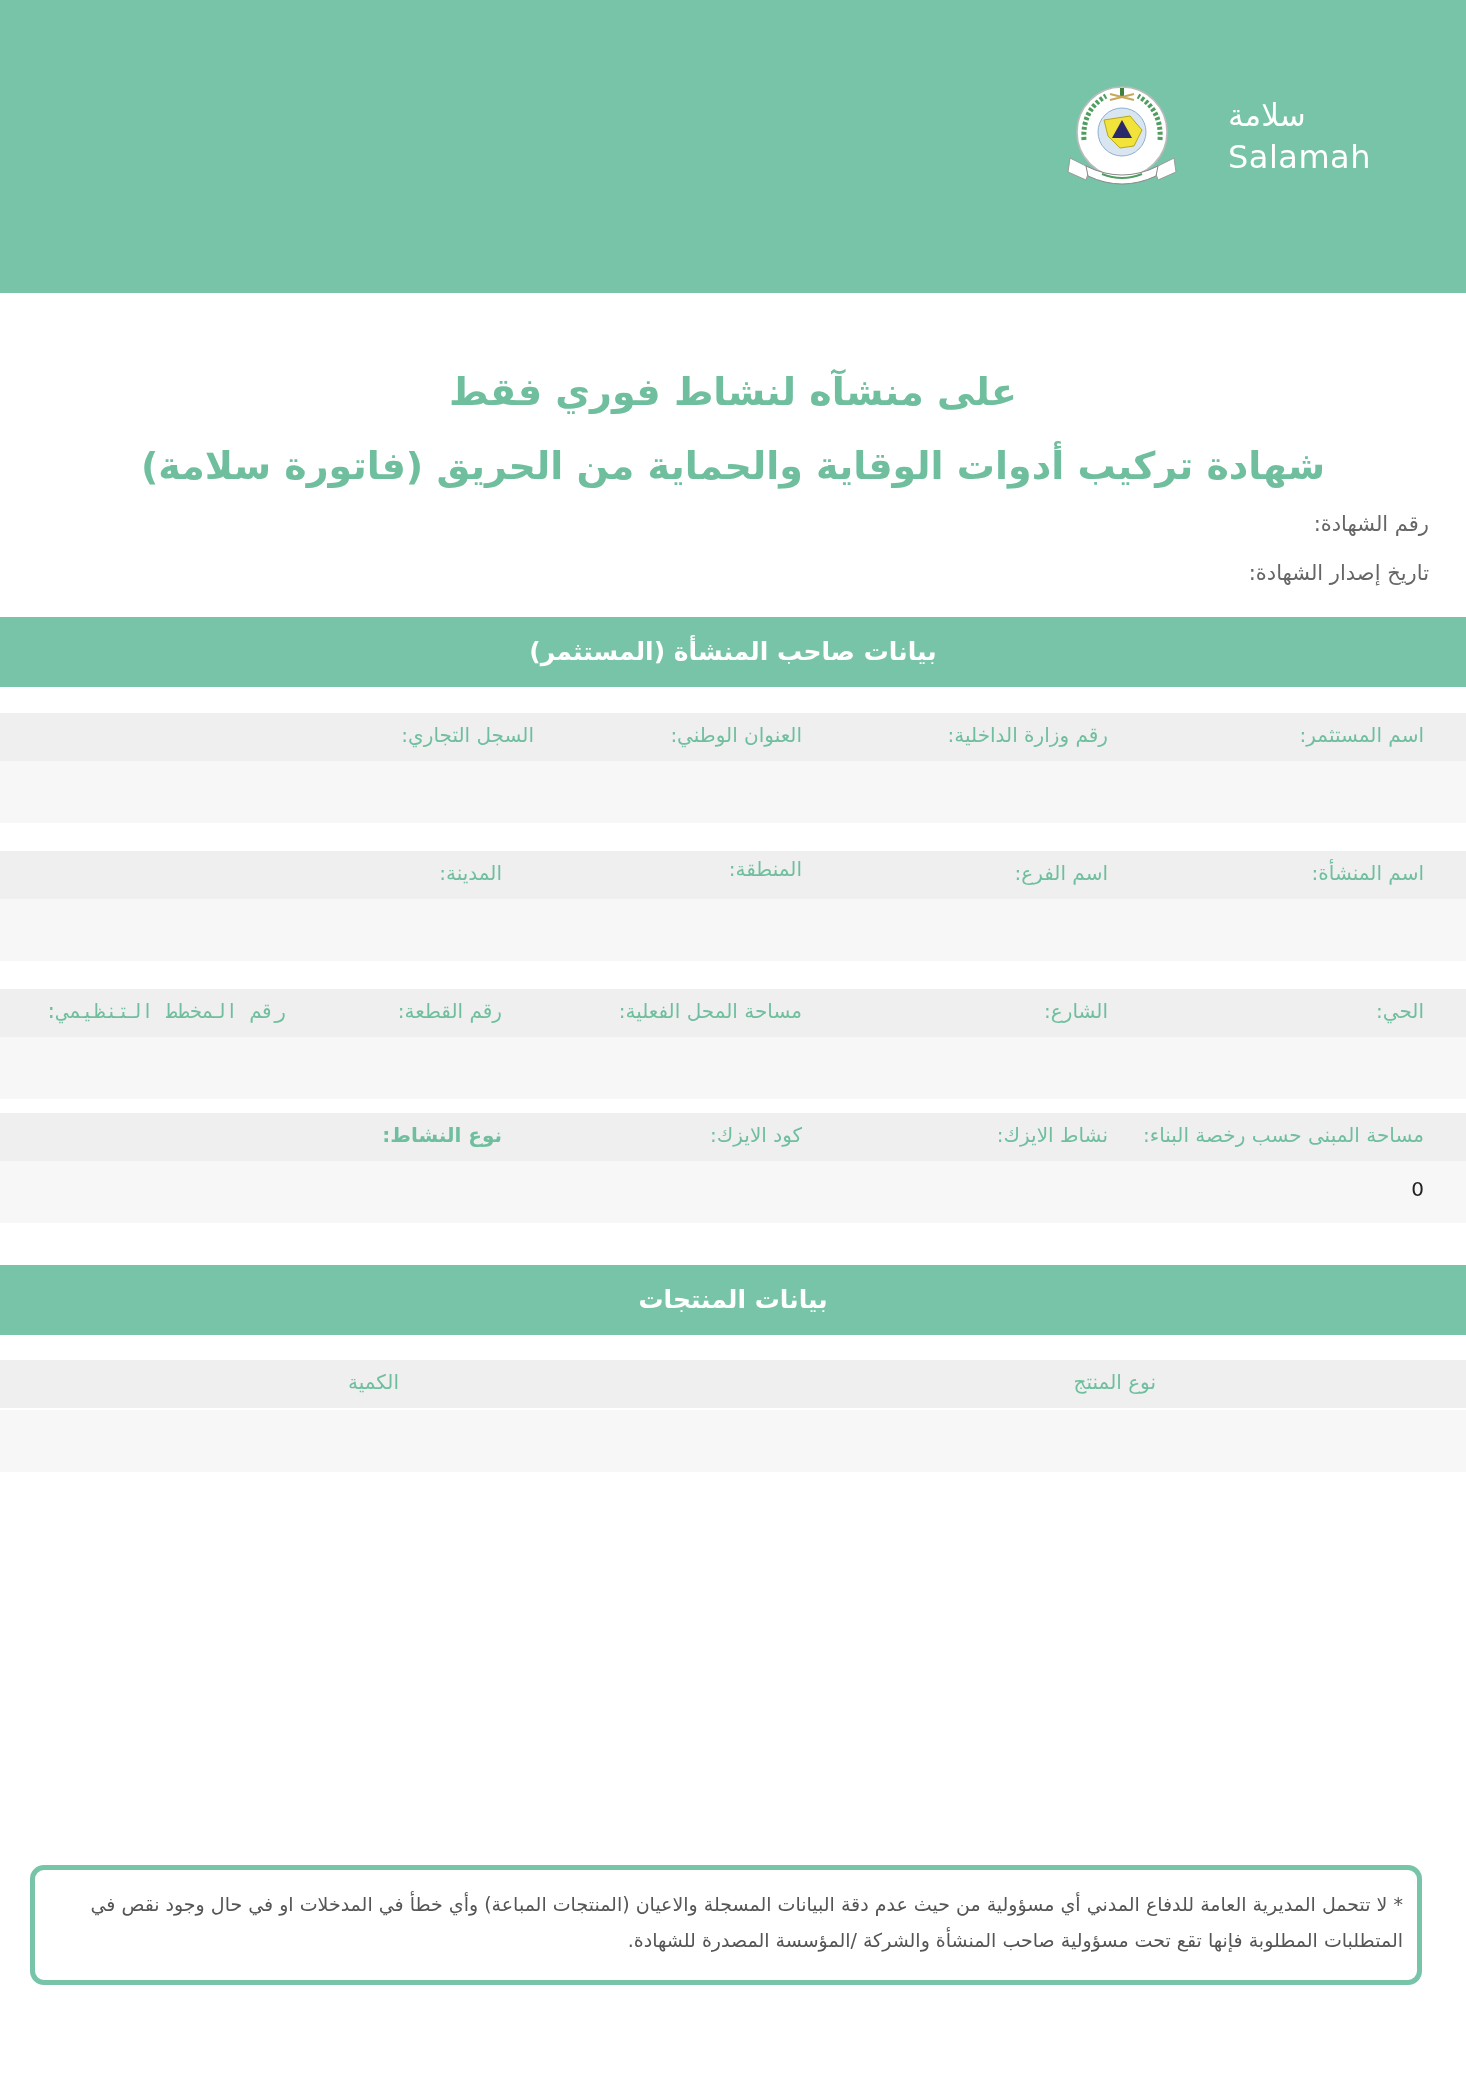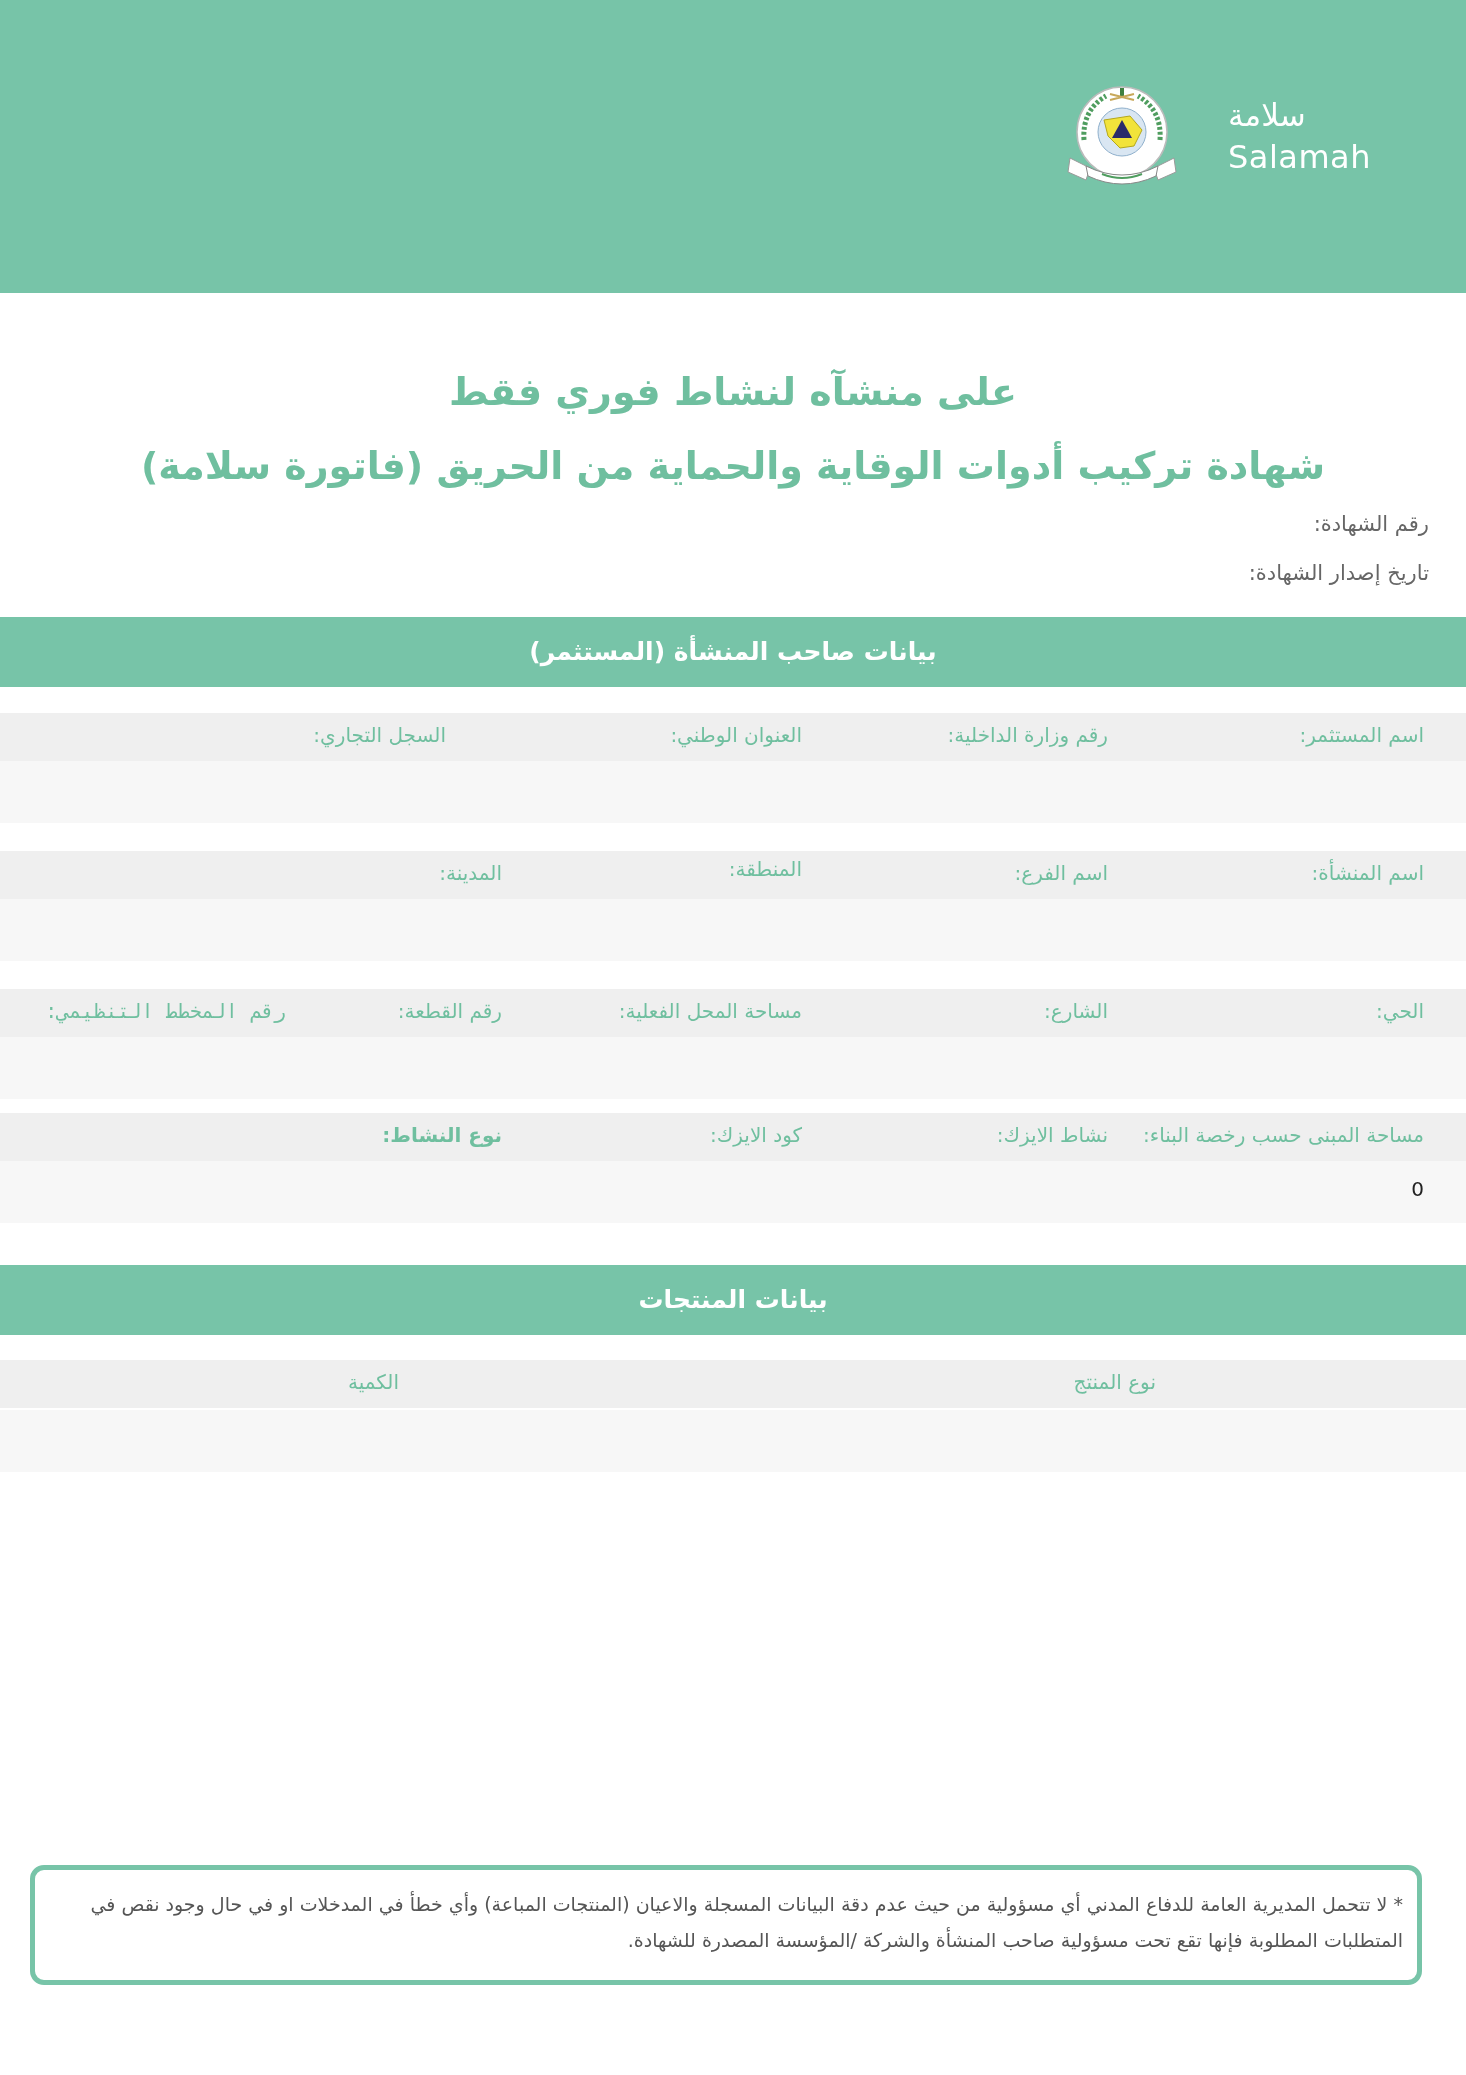--- a/index.html
+++ b/index.html
@@ -162,21 +162,21 @@
   <span>تاريخ إصدار الشهادة:</span>
   <span></span>
 </div>
 
 <div class="section-bar" style="top:617px;">بيانات صاحب المنشأة (المستثمر)</div>
 
 <div class="row-head" style="top:713px;">
   <span class="lbl" style="right:42px;">اسم المستثمر:</span>
   <span class="lbl" style="right:358px;">رقم وزارة الداخلية:</span>
   <span class="lbl" style="right:664px;">العنوان الوطني:</span>
-  <span class="lbl" style="right:1020px;">السجل التجاري:</span>
+  <span class="lbl" style="right:932px;">السجل التجاري:</span>
 </div>
 <div class="row-val" style="top:761px;">
   <span class="val" style="right:42px;"></span>
   <span class="val" style="right:358px;"></span>
   <span class="val" style="right:664px;"></span>
   <span class="val" style="right:964px;"></span>
 </div>
 
 <div class="row-head" style="top:851px;">
   <span class="lbl" style="right:42px;">اسم المنشأة:</span>

